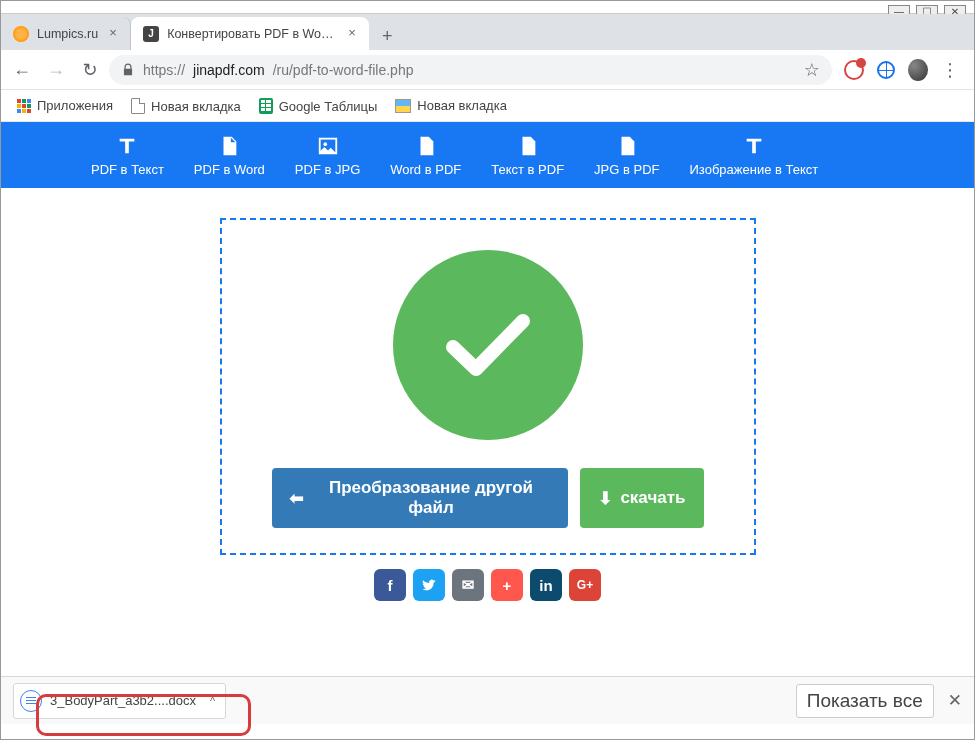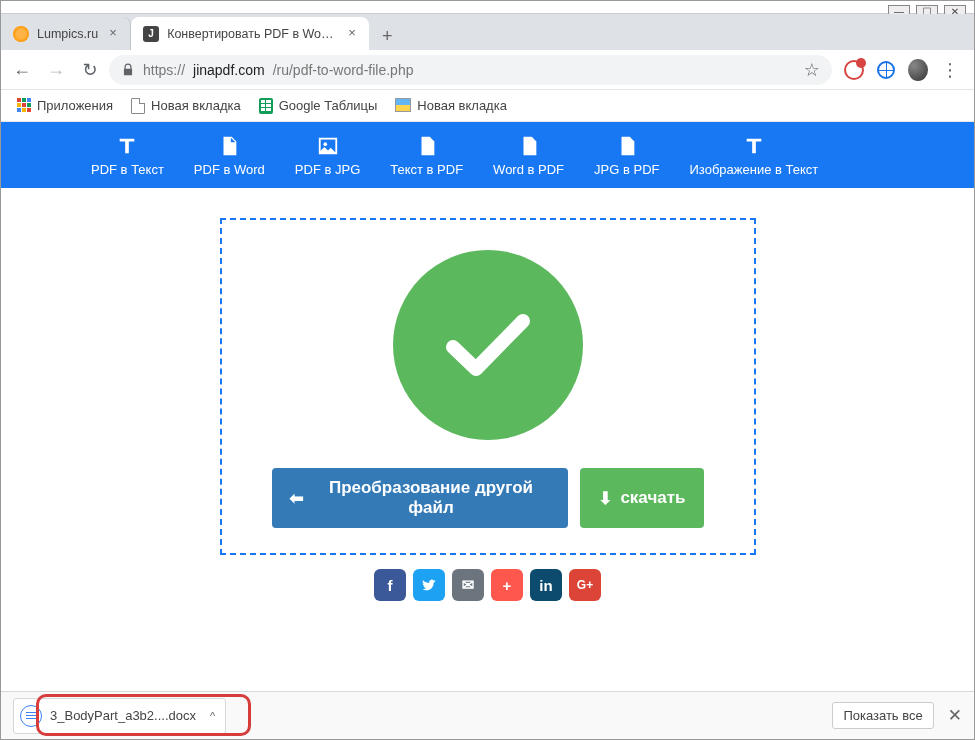--- a/index.html
+++ b/index.html
@@ -35,21 +35,21 @@
   .opera-badge { position: relative; width: 20px; height: 20px; background: #fff; border: 2px solid #d64541; border-radius: 50%; }
   .opera-badge::after { content: ""; position: absolute; top: -4px; right: -4px; width: 10px; height: 10px; background: #d64541; color: #fff; font-size: 8px; border-radius: 50%; }
   .globe { width: 18px; height: 18px; border: 2px solid #1a73e8; border-radius: 50%; position: relative; }
   .globe::before { content: ""; position: absolute; left: 7px; top: 0; bottom: 0; width: 1px; background: #1a73e8; }
   .globe::after { content: ""; position: absolute; top: 7px; left: 0; right: 0; height: 1px; background: #1a73e8; }
   .avatar { width: 22px; height: 22px; border-radius: 50%; background: radial-gradient(circle at 30% 30%, #888, #333); }
   .kebab { font-size: 18px; color: #5f6368; }
 
   
   .bm-bar { height: 32px; background: #fff; display: flex; align-items: center; gap: 18px; padding: 0 16px; font-size: 13px; color: #444; border-bottom: 1px solid #e7e7e7; }
-  .bm { display: flex; align-items: flex-start; gap: 6px; }
+  .bm { display: flex; align-items: flex-end; gap: 6px; }
   .apps-icon { display: grid; grid-template-columns: repeat(3, 4px); grid-template-rows: repeat(3, 4px); gap: 1px; }
   .apps-icon span { background: #db4437; }
   .apps-icon span:nth-child(2){ background:#0f9d58;} .apps-icon span:nth-child(3){background:#4285f4;}
   .apps-icon span:nth-child(4){background:#f4b400;} .apps-icon span:nth-child(5){background:#db4437;} .apps-icon span:nth-child(6){background:#0f9d58;}
   .apps-icon span:nth-child(7){background:#4285f4;} .apps-icon span:nth-child(8){background:#f4b400;} .apps-icon span:nth-child(9){background:#db4437;}
   .doc-icon { width: 14px; height: 16px; border: 1px solid #888; border-radius: 1px; position: relative; }
   .doc-icon::after { content: ""; position: absolute; top: -1px; right: -1px; width: 5px; height: 5px; background: #fff; border-left: 1px solid #888; border-bottom: 1px solid #888; }
   .sheets-icon { width: 14px; height: 16px; background: #0f9d58; border-radius: 2px; display: grid; grid-template-columns: 1fr 1fr; grid-template-rows: 1fr 1fr 1fr; gap: 1px; padding: 2px; }
   .sheets-icon span { background: #fff; }
   .pic-icon { width: 16px; height: 14px; background: linear-gradient(to top, #ffd54f 50%, #64b5f6 50%); border: 1px solid #999; }
@@ -66,27 +66,27 @@
   .check-circle svg { width: 100px; height: 80px; stroke: #fff; stroke-width: 14; fill: none; stroke-linecap: round; stroke-linejoin: round; }
   .btn-row { display: flex; gap: 12px; }
   .btn { padding: 10px 18px; border-radius: 4px; font-size: 17px; font-weight: bold; color: #fff; border: none; display: flex; align-items: center; gap: 8px; }
   .btn-blue { background: #337ab7; }
   .btn-green { background: #5cb85c; }
 
   .social-row { display: flex; gap: 7px; margin-top: 14px; }
   .soc { width: 32px; height: 32px; border-radius: 6px; color: #fff; font-size: 15px; font-weight: bold; display: flex; align-items: center; justify-content: center; }
 
   
-  .dl-bar { position: absolute; bottom: 0; left: 0; right: 0; height: 48px; background: #f9f9f9; border-top: 1px solid #d7d7d7; display: flex; align-items: center; padding: 0 12px; }
+  .dl-bar { position: absolute; bottom: 15px; left: 0; right: 0; height: 48px; background: #f9f9f9; border-top: 1px solid #d7d7d7; display: flex; align-items: center; padding: 0 12px; }
   .dl-item { display: flex; align-items: center; gap: 8px; height: 36px; padding: 0 10px 0 6px; border: 1px solid #d7d7d7; background: #fff; border-radius: 3px; font-size: 13px; color: #444; }
   .dl-icon { width: 22px; height: 22px; border: 1.5px solid #3b82f6; border-radius: 50%; position: relative; }
   .dl-icon::after { content: ""; position: absolute; left: 5px; right: 5px; top: 6px; height: 1px; background: #3b82f6; box-shadow: 0 3px #3b82f6, 0 6px #3b82f6; }
   .dl-chevron { font-size: 11px; color: #666; margin-left: 6px; }
   .dl-right { margin-left: auto; display: flex; align-items: center; gap: 14px; }
-  .dl-showall { font-size: 13px; color: #444; border: 1px solid #ccc; background: #fff; padding: 5px 10px; border-radius: 3px; }
+  .dl-showall { font-size: 19px; color: #444; border: 1px solid #ccc; background: #fff; padding: 5px 10px; border-radius: 3px; }
   .dl-close { font-size: 17px; color: #666; }
 
   .highlight { position: absolute; border: 3px solid #d63c3c; border-radius: 10px; left: 35px; bottom: 3px; width: 215px; height: 42px; pointer-events: none; }
 </style>
 </head>
 <body>
 
 <div class="win-title"></div>
 <div class="win-ctrls">
   <div class="win-btn">—</div>
@@ -197,29 +197,29 @@
         </svg>
       </span>
     <span>PDF в JPG</span>
   </div>
   <div class="tool">
     <span class="tool-icon">
         <svg viewBox="0 0 24 24" width="22" height="22">
           <path fill="#fff" d="M6 2h9l5 5v15H6V2z"></path>
         </svg>
       </span>
+    <span>Word в PDF</span>
+  </div>
+  <div class="tool">
+    <span class="tool-icon">
+        <svg viewBox="0 0 24 24" width="22" height="22">
+          <path fill="#fff" d="M6 2h9l5 5v15H6V2z"></path>
+        </svg>
+      </span>
     <span>Текст в PDF</span>
-  </div>
-  <div class="tool">
-    <span class="tool-icon">
-        <svg viewBox="0 0 24 24" width="22" height="22">
-          <path fill="#fff" d="M6 2h9l5 5v15H6V2z"></path>
-        </svg>
-      </span>
-    <span>Word в PDF</span>
   </div>
   <div class="tool">
     <span class="tool-icon">
         <svg viewBox="0 0 24 24" width="22" height="22">
           <path fill="#fff" d="M6 2h9l5 5v15H6V2z"></path>
         </svg>
       </span>
     <span>JPG в PDF</span>
   </div>
   <div class="tool">

